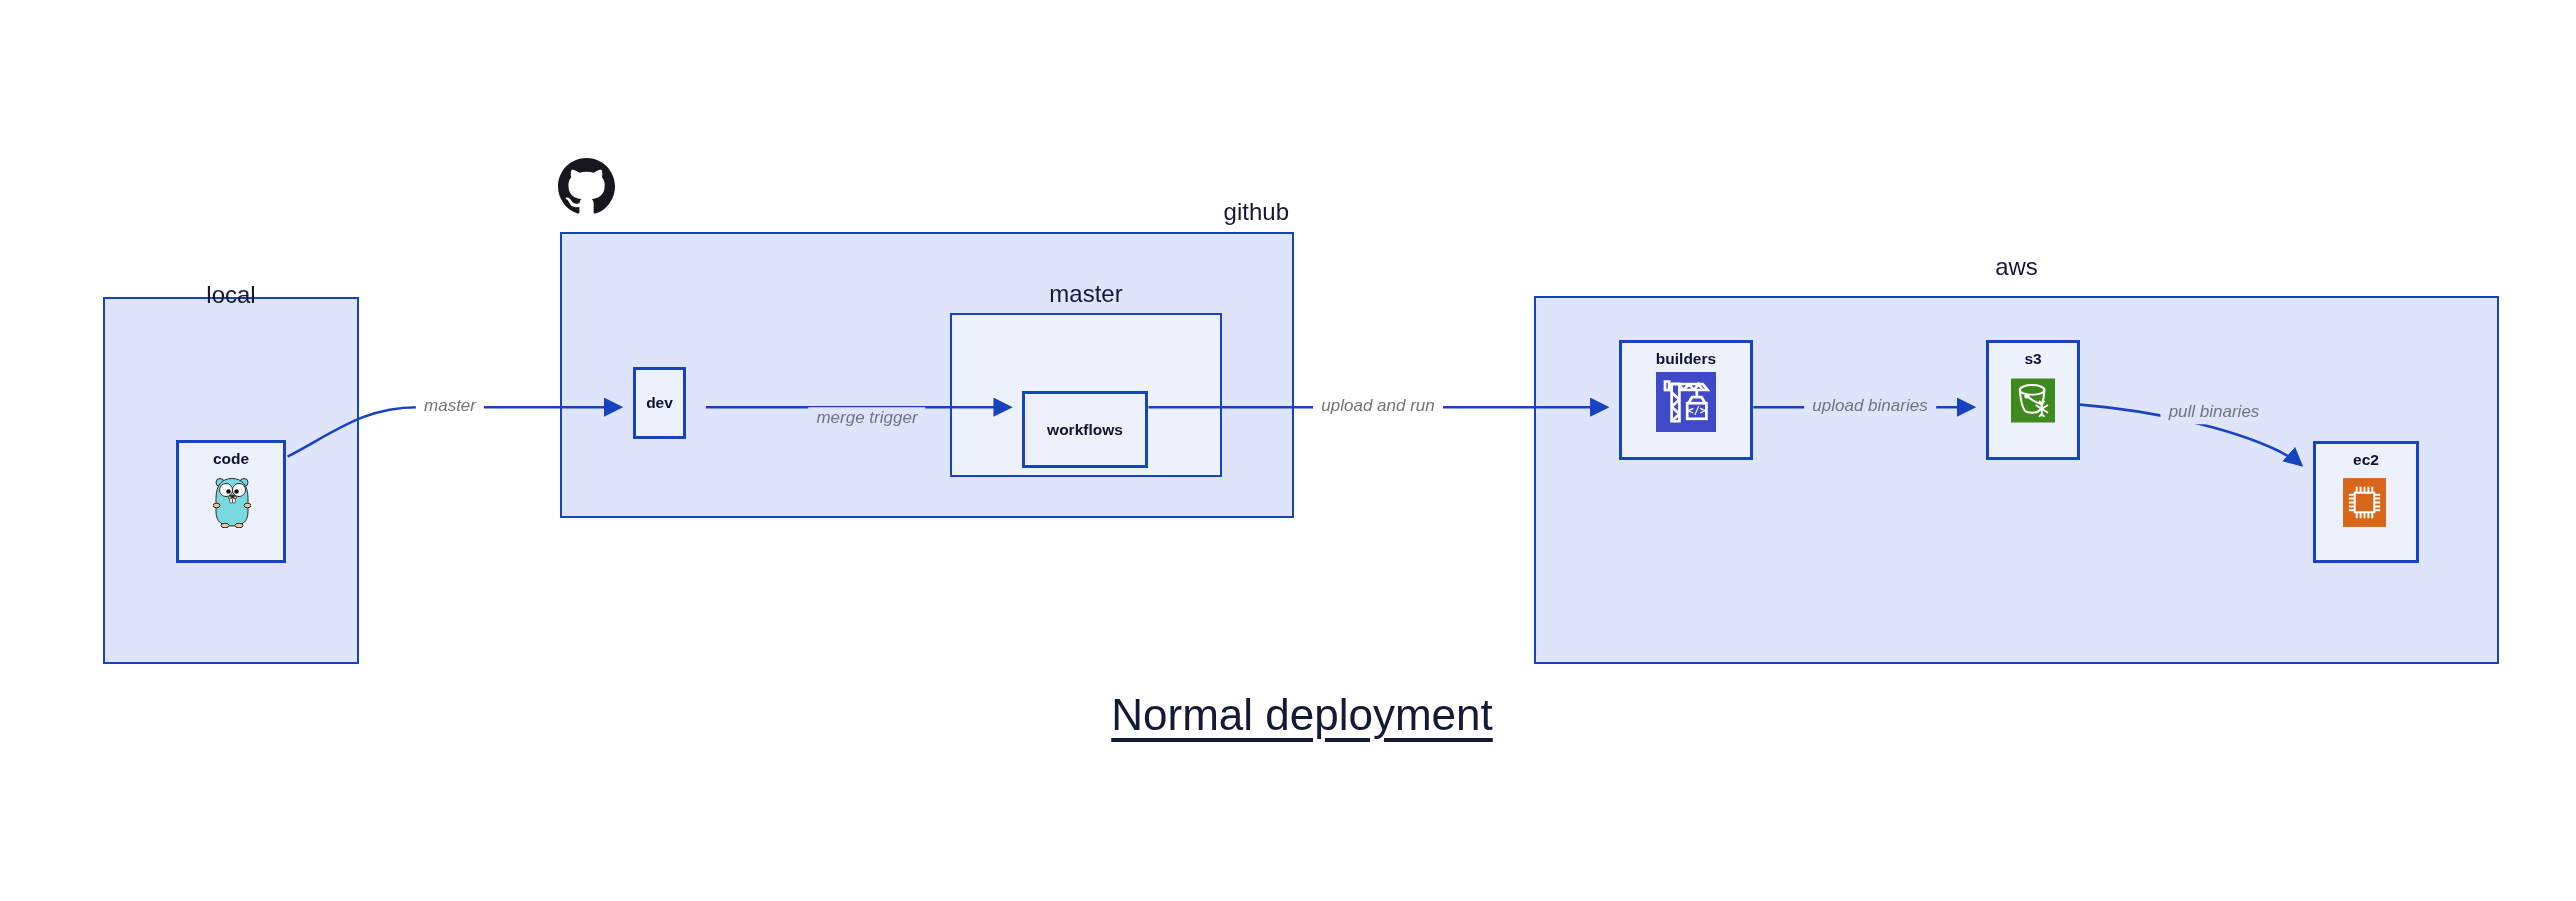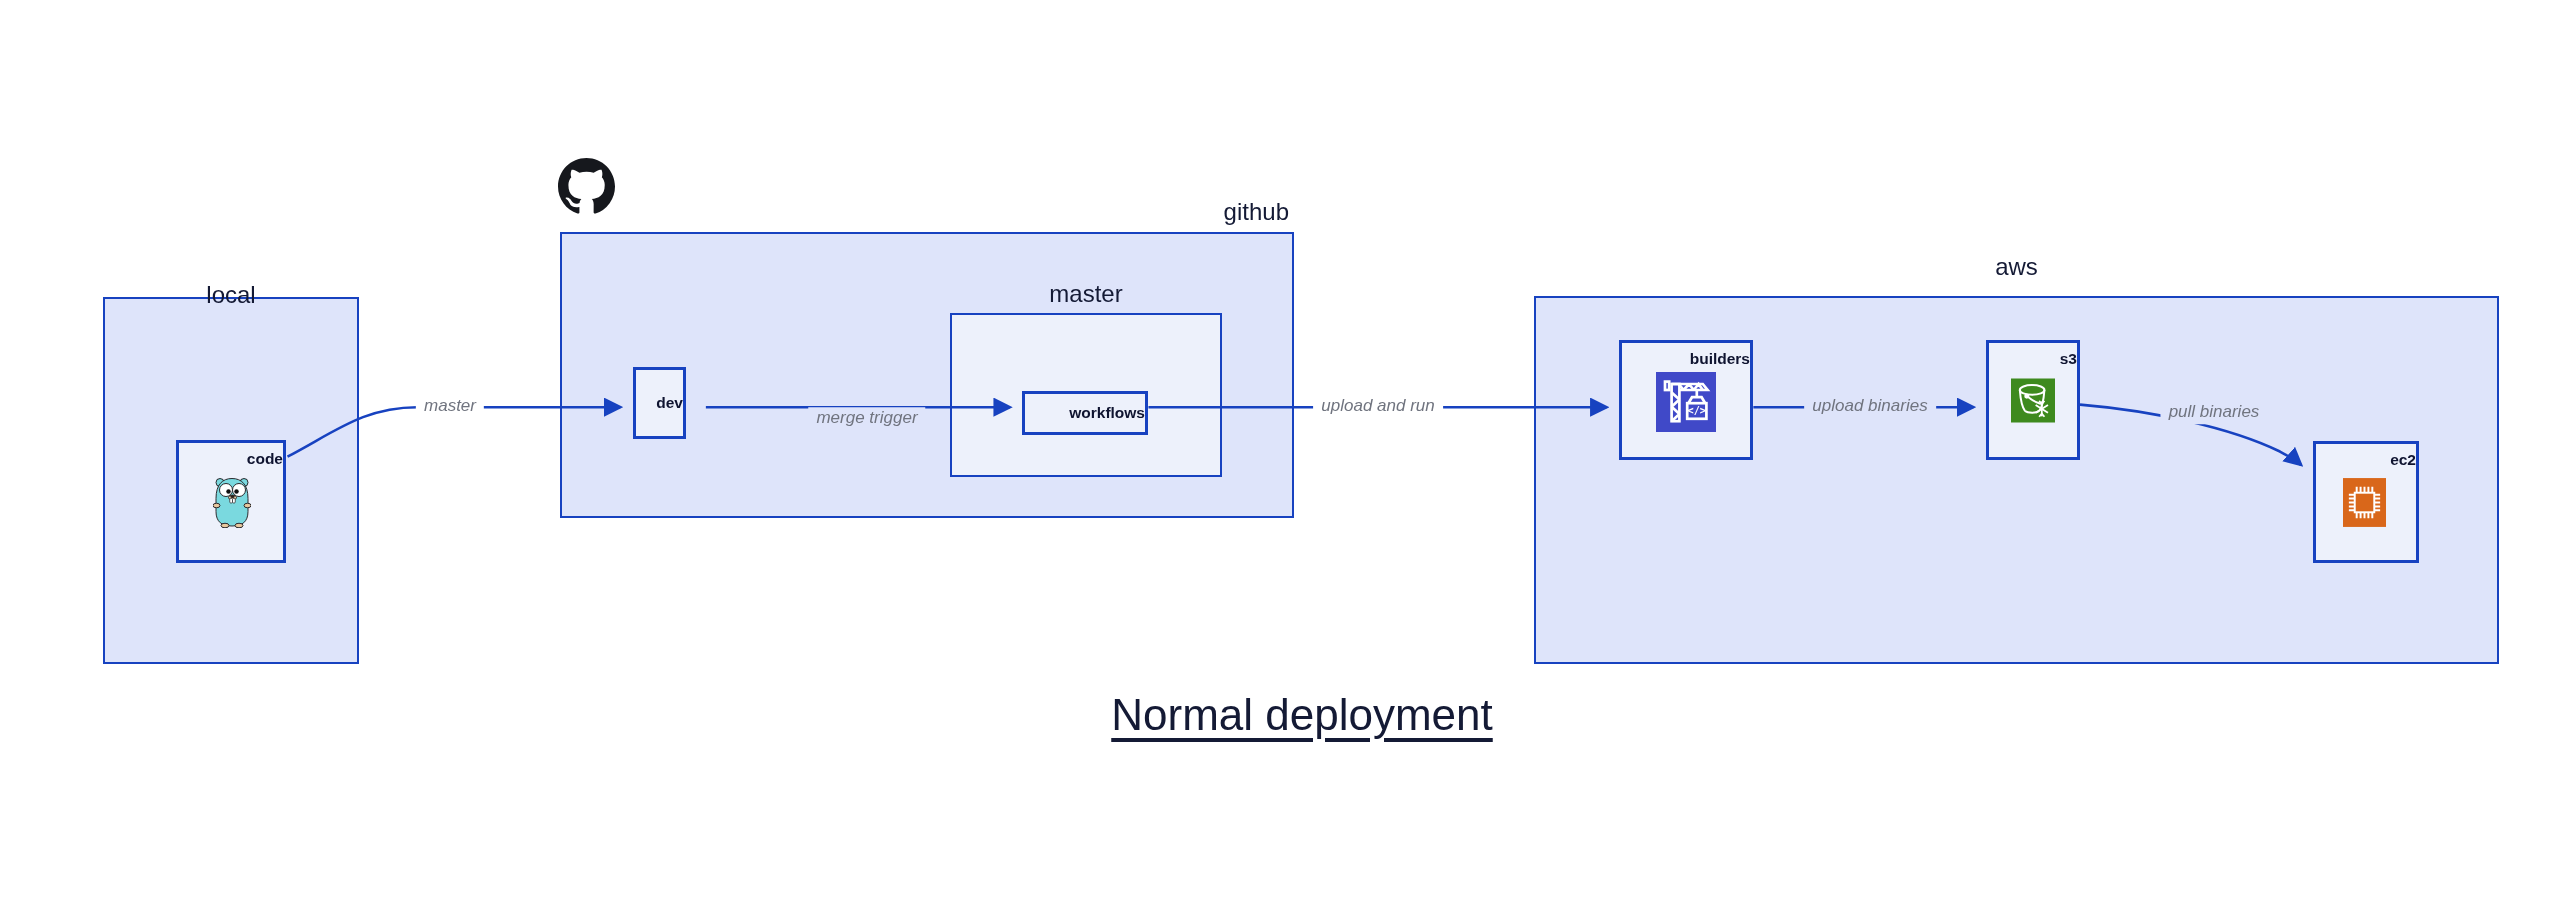--- a/index.html
+++ b/index.html
@@ -10,21 +10,21 @@
     --dark:#141a35;
   }
   *{margin:0;padding:0;box-sizing:border-box;}
   html,body{background:#ffffff;}
   body{font-family:"Liberation Sans","DejaVu Sans",sans-serif;}
   #canvas{position:relative;width:2604px;height:902px;background:#ffffff;overflow:hidden;}
 
   .group-box{position:absolute;background:var(--group-fill);border:2.6px solid var(--blue);}
   .node-box{position:absolute;background:var(--node-fill);border:3.1px solid var(--blue);}
   .group-label{position:absolute;color:var(--dark);font-size:24px;line-height:31px;}
-  .node-label{color:#0f1430;font-weight:bold;font-size:15.5px;line-height:17.5px;text-align:right;}
+  .node-label{color:#0f1430;font-weight:bold;font-size:15.5px;line-height:17.5px;text-align:center;}
   .node-top{position:absolute;left:0;right:0;top:7.2px;}
   .node-center{position:absolute;left:0;right:0;top:50%;transform:translateY(-50%);}
   .edge-label{position:absolute;transform:translate(-50%,-52%);color:var(--gray);
               font-style:italic;font-size:17px;line-height:20.6px;padding:1px 8.2px;white-space:nowrap;}
   .icon{position:absolute;}
   #arrow-layer{position:absolute;left:0;top:0;width:2604px;height:902px;pointer-events:none;}
   .title{position:absolute;color:var(--dark);font-size:44px;line-height:52px;
          text-decoration:underline;text-decoration-thickness:3.6px;text-underline-offset:7.7px;
          transform:translateX(-50%);white-space:nowrap;}
 </style>
@@ -76,21 +76,21 @@
         <rect x="33.5" y="46" width="5.5" height="9" rx="2"></rect>
         <rect x="39" y="46" width="5.5" height="9" rx="2"></rect>
       </g>
     </svg>
   </div>
 
   <div class="node-box" style="left:633px;top:367px;width:53px;height:72px;">
     <div class="node-label node-center">dev</div>
   </div>
 
-  <div class="node-box" style="left:1022px;top:391px;width:126px;height:44px;">
+  <div class="node-box" style="left:1022px;top:391px;width:126px;height:77px;">
     <div class="node-label node-center">workflows</div>
   </div>
 
   <div class="node-box" style="left:1619px;top:340px;width:134px;height:120px;">
     <div class="node-label node-top">builders</div>
   </div>
 
   <div class="icon" style="left:1656px;top:372px;width:60px;height:60px;">
     <svg width="60" height="60" viewBox="0 0 100 100">
       <rect x="0" y="0" width="100" height="100" fill="#4049c8"></rect>

